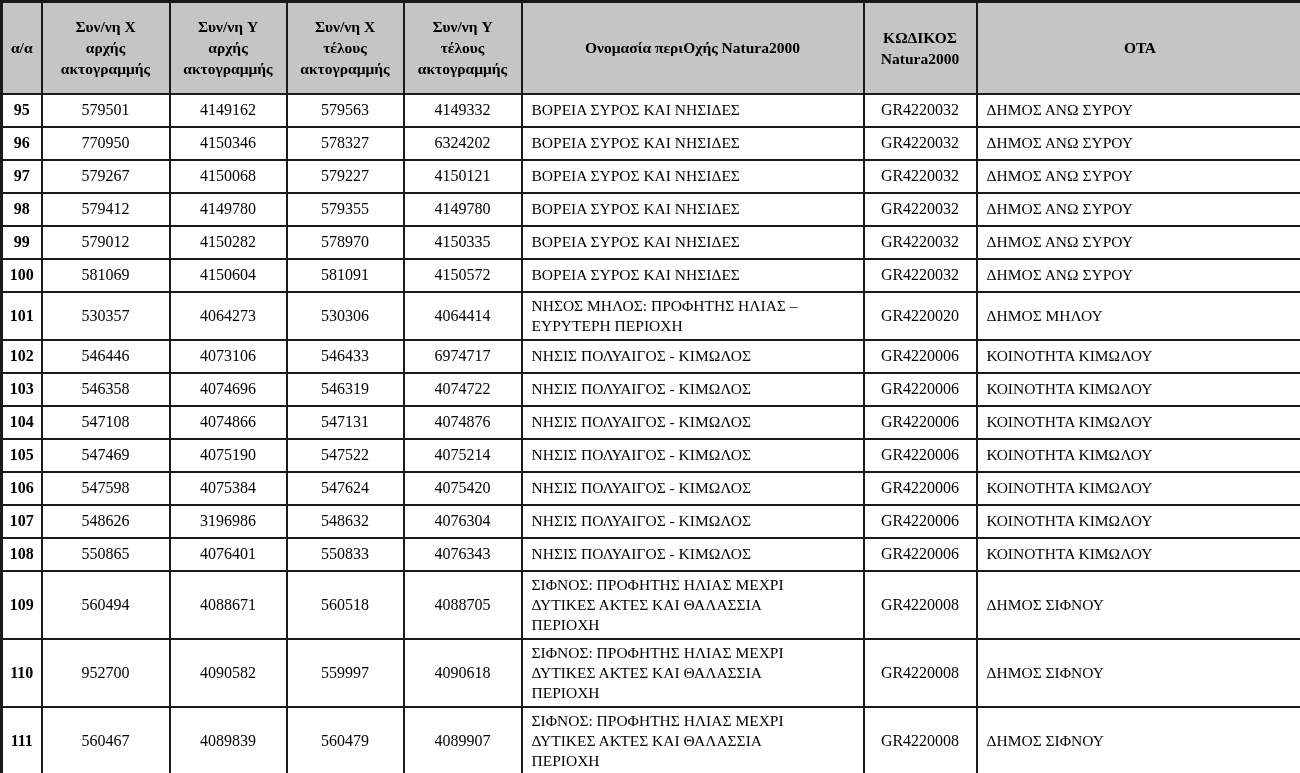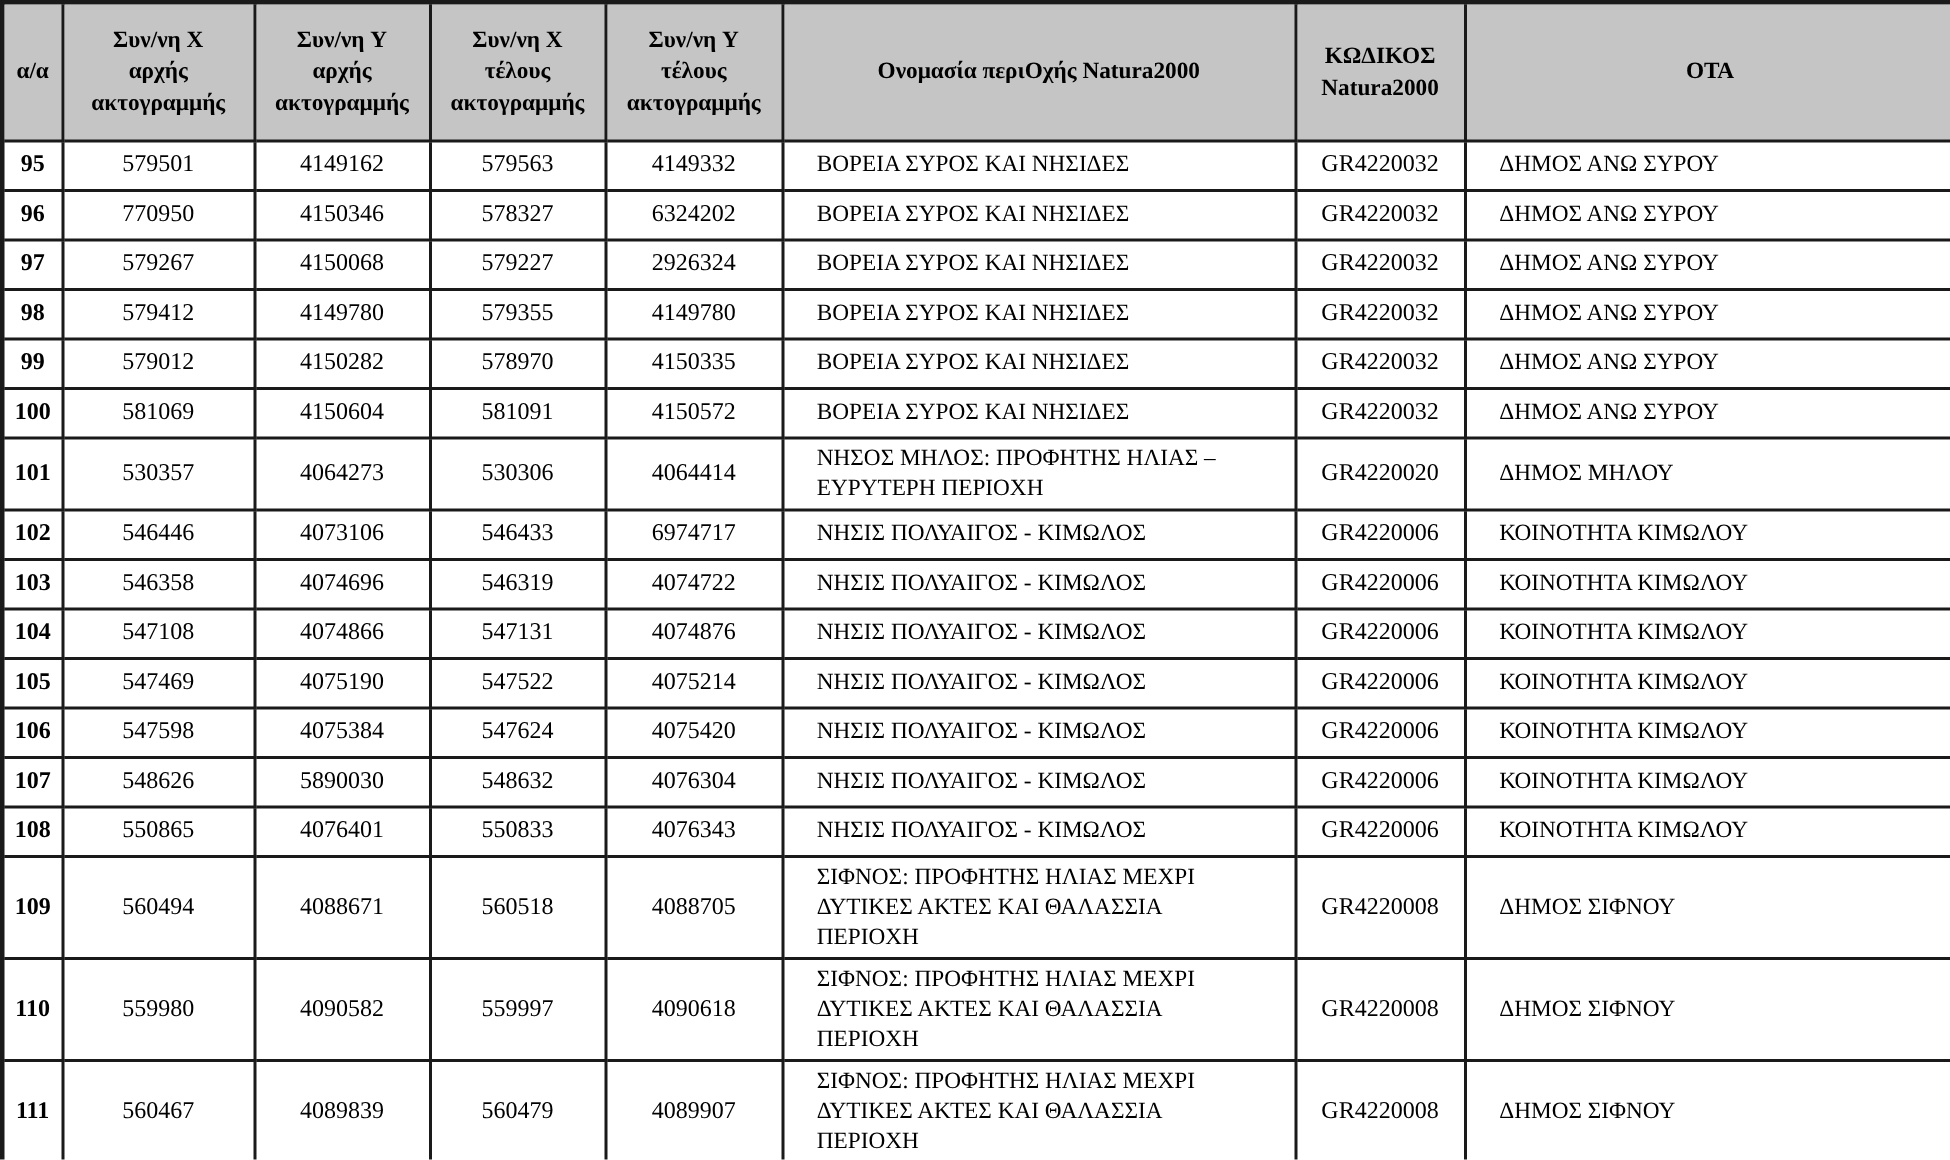--- a/index.html
+++ b/index.html
@@ -43,21 +43,21 @@
   }
   .natura-table tbody tr {
     height: 33px;
     background: #ffffff;
   }
   .natura-table td {
     font-size: 16px;
     line-height: 20px;
   }
   td.cell-center { text-align: center; }
-  td.cell-left   { text-align: left; padding-left: 22px; white-space: pre-line; font-size: 15.5px; }
+  td.cell-left   { text-align: left; padding-left: 9px; white-space: pre-line; font-size: 15.5px; }
   td.cell-rownum { text-align: center; font-weight: bold; }
 
   
   col.c-aa     { width: 40px;  }
   col.c-xs     { width: 128px; }
   col.c-ys     { width: 117px; }
   col.c-xe     { width: 117px; }
   col.c-ye     { width: 118px; }
   col.c-name   { width: 342px; }
   col.c-code   { width: 113px; }
@@ -117,21 +117,21 @@
     <td class="cell-center">6324202</td>
     <td class="cell-left">ΒΟΡΕΙΑ ΣΥΡΟΣ ΚΑΙ ΝΗΣΙΔΕΣ</td>
     <td class="cell-center">GR4220032</td>
     <td class="cell-left">ΔΗΜΟΣ ΑΝΩ ΣΥΡΟΥ</td>
   </tr>
       <tr>
     <td class="cell-rownum">97</td>
     <td class="cell-center">579267</td>
     <td class="cell-center">4150068</td>
     <td class="cell-center">579227</td>
-    <td class="cell-center">2926324</td>
+    <td class="cell-center">4150121</td>
     <td class="cell-left">ΒΟΡΕΙΑ ΣΥΡΟΣ ΚΑΙ ΝΗΣΙΔΕΣ</td>
     <td class="cell-center">GR4220032</td>
     <td class="cell-left">ΔΗΜΟΣ ΑΝΩ ΣΥΡΟΥ</td>
   </tr>
       <tr>
     <td class="cell-rownum">98</td>
     <td class="cell-center">579412</td>
     <td class="cell-center">4149780</td>
     <td class="cell-center">579355</td>
     <td class="cell-center">4149780</td>
@@ -216,21 +216,21 @@
     <td class="cell-center">4075384</td>
     <td class="cell-center">547624</td>
     <td class="cell-center">4075420</td>
     <td class="cell-left">ΝΗΣΙΣ ΠΟΛΥΑΙΓΟΣ - ΚΙΜΩΛΟΣ</td>
     <td class="cell-center">GR4220006</td>
     <td class="cell-left">ΚΟΙΝΟΤΗΤΑ ΚΙΜΩΛΟΥ</td>
   </tr>
       <tr>
     <td class="cell-rownum">107</td>
     <td class="cell-center">548626</td>
-    <td class="cell-center">5890030</td>
+    <td class="cell-center">3196986</td>
     <td class="cell-center">548632</td>
     <td class="cell-center">4076304</td>
     <td class="cell-left">ΝΗΣΙΣ ΠΟΛΥΑΙΓΟΣ - ΚΙΜΩΛΟΣ</td>
     <td class="cell-center">GR4220006</td>
     <td class="cell-left">ΚΟΙΝΟΤΗΤΑ ΚΙΜΩΛΟΥ</td>
   </tr>
       <tr>
     <td class="cell-rownum">108</td>
     <td class="cell-center">550865</td>
     <td class="cell-center">4076401</td>
@@ -247,21 +247,21 @@
     <td class="cell-center">560518</td>
     <td class="cell-center">4088705</td>
     <td class="cell-left">ΣΙΦΝΟΣ: ΠΡΟΦΗΤΗΣ ΗΛΙΑΣ ΜΕΧΡΙ
 ΔΥΤΙΚΕΣ ΑΚΤΕΣ ΚΑΙ ΘΑΛΑΣΣΙΑ
 ΠΕΡΙΟΧΗ</td>
     <td class="cell-center">GR4220008</td>
     <td class="cell-left">ΔΗΜΟΣ ΣΙΦΝΟΥ</td>
   </tr>
       <tr>
     <td class="cell-rownum">110</td>
-    <td class="cell-center">559980</td>
+    <td class="cell-center">952700</td>
     <td class="cell-center">4090582</td>
     <td class="cell-center">559997</td>
     <td class="cell-center">4090618</td>
     <td class="cell-left">ΣΙΦΝΟΣ: ΠΡΟΦΗΤΗΣ ΗΛΙΑΣ ΜΕΧΡΙ
 ΔΥΤΙΚΕΣ ΑΚΤΕΣ ΚΑΙ ΘΑΛΑΣΣΙΑ
 ΠΕΡΙΟΧΗ</td>
     <td class="cell-center">GR4220008</td>
     <td class="cell-left">ΔΗΜΟΣ ΣΙΦΝΟΥ</td>
   </tr>
       <tr>

